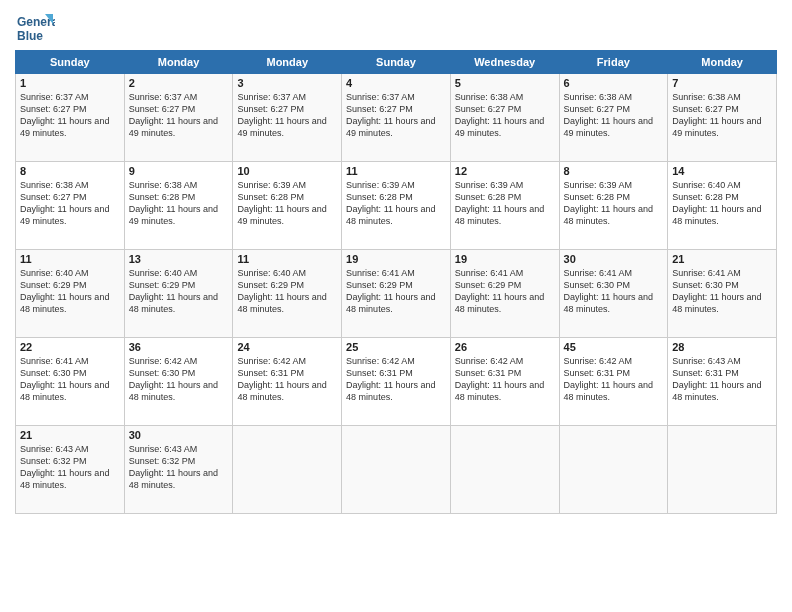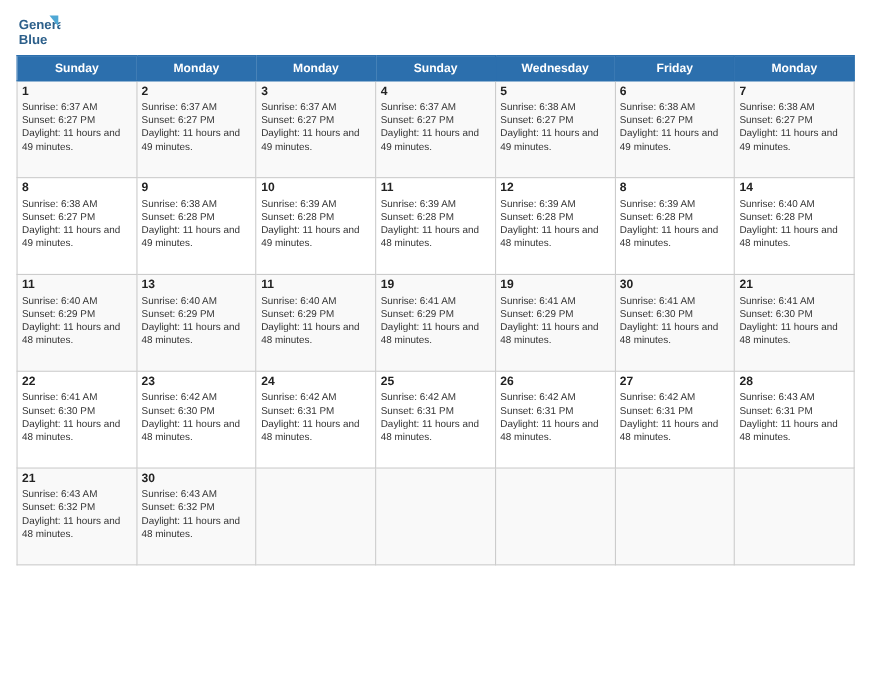--- a/index.html
+++ b/index.html
@@ -202,37 +202,37 @@
             <div class="day-num">21</div>
             <div class="day-info">Sunrise: 6:41 AM<br>Sunset: 6:30 PM<br>Daylight: 11 hours and 48 minutes.</div>
           </td>
         </tr>
         <tr>
           <td>
             <div class="day-num">22</div>
             <div class="day-info">Sunrise: 6:41 AM<br>Sunset: 6:30 PM<br>Daylight: 11 hours and 48 minutes.</div>
           </td>
           <td>
-            <div class="day-num">23</div>
+            <div class="day-num">36</div>
             <div class="day-info">Sunrise: 6:42 AM<br>Sunset: 6:30 PM<br>Daylight: 11 hours and 48 minutes.</div>
           </td>
           <td>
             <div class="day-num">24</div>
             <div class="day-info">Sunrise: 6:42 AM<br>Sunset: 6:31 PM<br>Daylight: 11 hours and 48 minutes.</div>
           </td>
           <td>
             <div class="day-num">25</div>
             <div class="day-info">Sunrise: 6:42 AM<br>Sunset: 6:31 PM<br>Daylight: 11 hours and 48 minutes.</div>
           </td>
           <td>
             <div class="day-num">26</div>
             <div class="day-info">Sunrise: 6:42 AM<br>Sunset: 6:31 PM<br>Daylight: 11 hours and 48 minutes.</div>
           </td>
           <td>
-            <div class="day-num">27</div>
+            <div class="day-num">45</div>
             <div class="day-info">Sunrise: 6:42 AM<br>Sunset: 6:31 PM<br>Daylight: 11 hours and 48 minutes.</div>
           </td>
           <td>
             <div class="day-num">28</div>
             <div class="day-info">Sunrise: 6:43 AM<br>Sunset: 6:31 PM<br>Daylight: 11 hours and 48 minutes.</div>
           </td>
         </tr>
         <tr class="last-row">
           <td>
             <div class="day-num">21</div>

